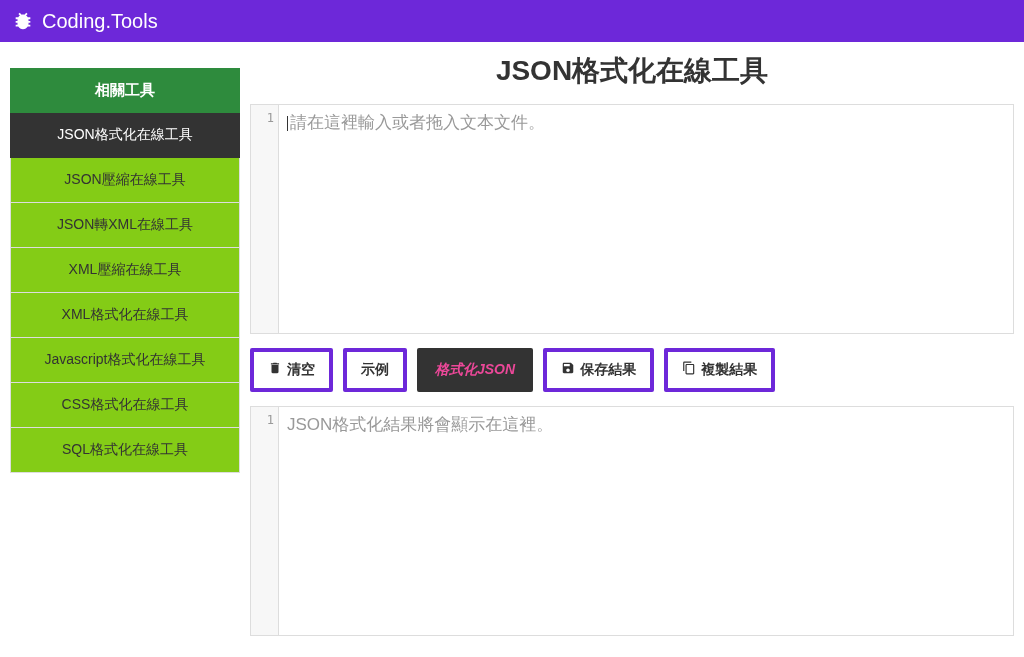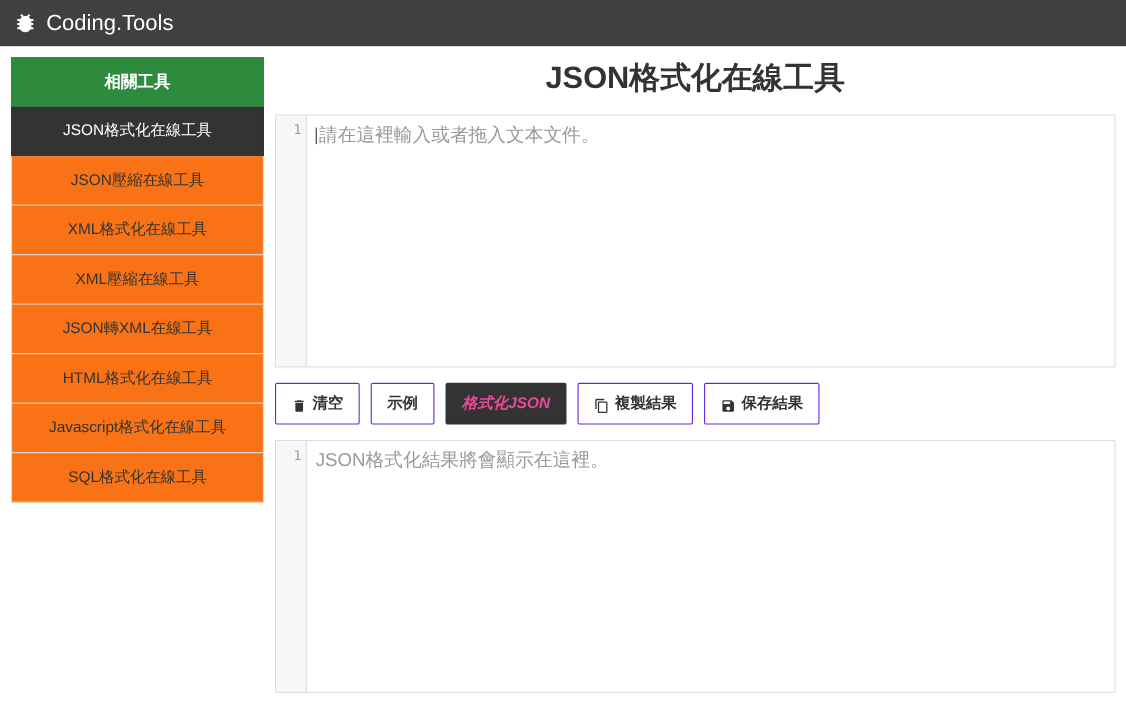--- a/index.html
+++ b/index.html
@@ -1,19 +1,19 @@
 <!DOCTYPE html>
 <html><head>
   <meta charset="utf-8">
   <style>
     * { margin: 0; padding: 0; box-sizing: border-box; }
     body { font-family: -apple-system, BlinkMacSystemFont, "Segoe UI", Arial, sans-serif; background: #fff; }
     
     .header {
-      background: #404040;
+      background: #6d28d9;
       height: 42px;
       display: flex;
       align-items: center;
       padding: 0 12px;
     }
     .header-logo {
       display: flex;
       align-items: center;
       gap: 8px;
       color: white;
@@ -34,31 +34,32 @@
     }
     
     .sidebar-header {
       background: #2e8b3d;
       color: white;
       text-align: center;
       padding: 12px;
       font-size: 15px;
       font-weight: bold;
       border: 1px solid #2e8b3d;
+      margin-top: 16px;
     }
     
     .sidebar-item {
       border: 1px solid #ddd;
       border-top: none;
       padding: 13px 12px;
       text-align: center;
       font-size: 14px;
       color: #333;
       cursor: pointer;
-      background: #f97316;
+      background: #84cc16;
     }
     .sidebar-item.active {
       background: #333;
       color: white;
       border-color: #333;
     }
     
     .main {
       flex: 1;
       min-width: 0;
@@ -105,24 +106,24 @@
     }
     
     .toolbar {
       display: flex;
       gap: 10px;
       margin: 14px 0;
     }
     
     .btn {
       display: inline-flex;
-      align-items: flex-end;
+      align-items: flex-start;
       gap: 5px;
       padding: 9px 14px;
-      border: 1px solid #6d28d9;
+      border: 4px solid #6d28d9;
       background: white;
       font-size: 14px;
       font-weight: bold;
       color: #333;
       cursor: pointer;
       border-radius: 2px;
     }
     .btn.primary {
       background: #333;
       color: #ec4899;
@@ -142,25 +143,25 @@
     <span>Coding.Tools</span>
   </div>
 </div>
 
 <div class="container">
   <div class="sidebar">
     <div class="sidebar-header">相關工具</div>
     <div id="sidebar-items">
         <div class="sidebar-item active">JSON格式化在線工具</div>
         <div class="sidebar-item">JSON壓縮在線工具</div>
+        <div class="sidebar-item">JSON轉XML在線工具</div>
+        <div class="sidebar-item">XML壓縮在線工具</div>
         <div class="sidebar-item">XML格式化在線工具</div>
-        <div class="sidebar-item">XML壓縮在線工具</div>
-        <div class="sidebar-item">JSON轉XML在線工具</div>
-        <div class="sidebar-item">HTML格式化在線工具</div>
         <div class="sidebar-item">Javascript格式化在線工具</div>
+        <div class="sidebar-item">CSS格式化在線工具</div>
         <div class="sidebar-item">SQL格式化在線工具</div>
       </div>
   </div>
 
   <div class="main">
     <h1 class="page-title">JSON格式化在線工具</h1>
 
     <div class="editor">
       <div class="editor-gutter">
         <div>1</div>
@@ -178,30 +179,30 @@
         <span>清空</span>
       </button>
       <button class="btn">
         <span>示例</span>
       </button>
       <button class="btn primary">
         <span>格式化JSON</span>
       </button>
       <button class="btn">
         <svg viewBox="0 0 24 24">
+            <path d="M17 3H5c-1.11 0-2 .9-2 2v14c0 1.1.89 2 2 2h14c1.1 0 2-.9 2-2V7l-4-4zm-5 16c-1.66 0-3-1.34-3-3s1.34-3 3-3 3 1.34 3 3-1.34 3-3 3zm3-10H5V5h10v4z"></path>
+          </svg>
+        <span>保存結果</span>
+      </button>
+      <button class="btn">
+        <svg viewBox="0 0 24 24">
             <path d="M16 1H4c-1.1 0-2 .9-2 2v14h2V3h12V1zm3 4H8c-1.1 0-2 .9-2 2v14c0 1.1.9 2 2 2h11c1.1 0 2-.9 2-2V7c0-1.1-.9-2-2-2zm0 16H8V7h11v14z"></path>
           </svg>
         <span>複製結果</span>
       </button>
-      <button class="btn">
-        <svg viewBox="0 0 24 24">
-            <path d="M17 3H5c-1.11 0-2 .9-2 2v14c0 1.1.89 2 2 2h14c1.1 0 2-.9 2-2V7l-4-4zm-5 16c-1.66 0-3-1.34-3-3s1.34-3 3-3 3 1.34 3 3-1.34 3-3 3zm3-10H5V5h10v4z"></path>
-          </svg>
-        <span>保存結果</span>
-      </button>
     </div>
 
     <div class="editor">
       <div class="editor-gutter">
         <div>1</div>
       </div>
       <div class="editor-content">
         <span>JSON格式化結果將會顯示在這裡。</span>
       </div>
     </div>

